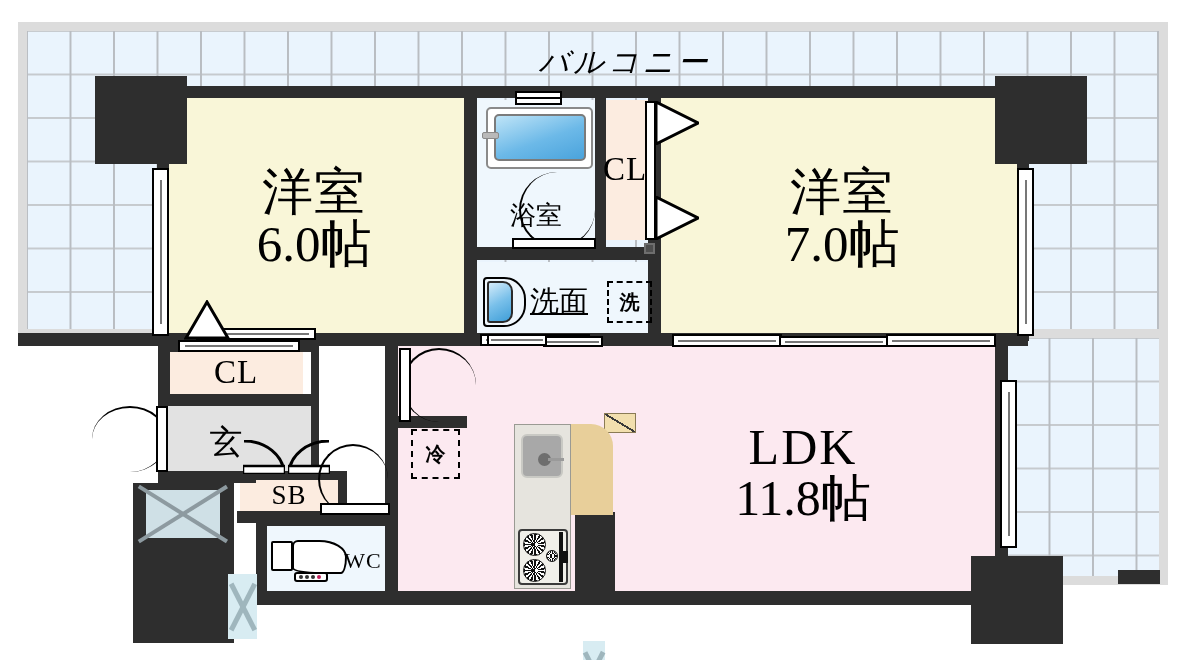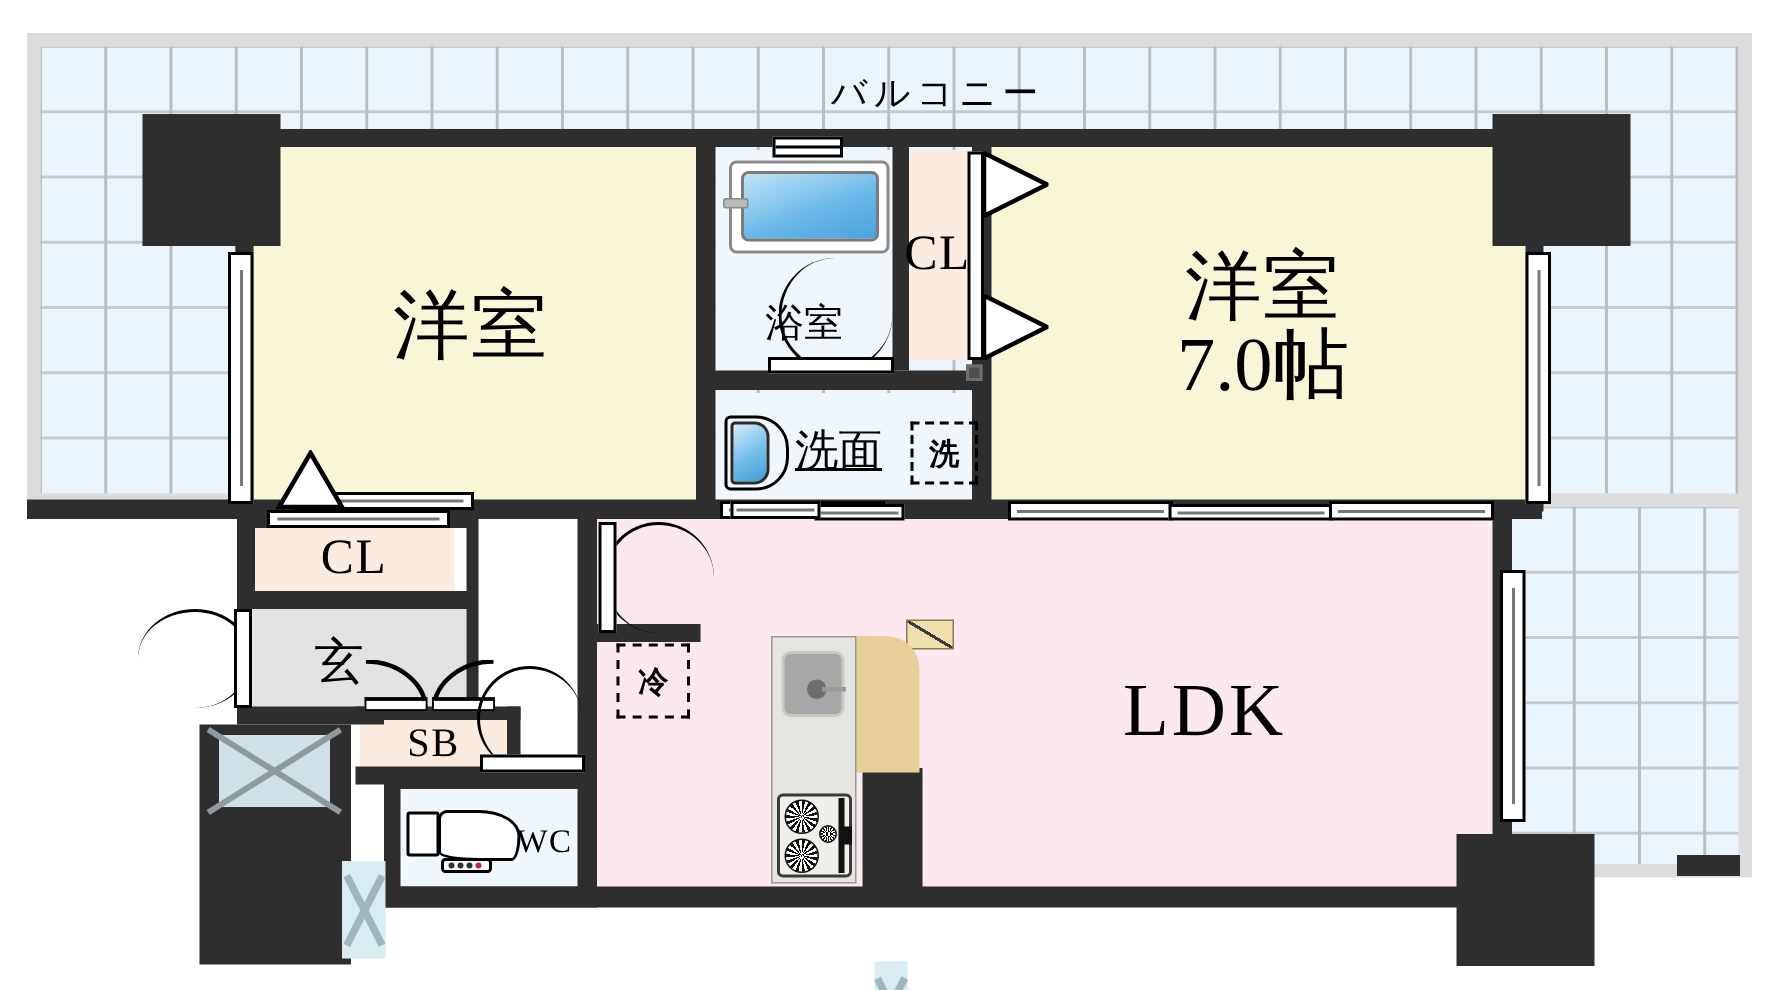--- a/index.html
+++ b/index.html
@@ -37,21 +37,21 @@
   .lbl-room-name{font-size:51px;letter-spacing:1px;}
   .lbl-room-size{font-size:51px;letter-spacing:0px;}
   .lbl-ldk-name{font-size:50px;letter-spacing:2px;}
   .lbl-ldk-size{font-size:50px;}
   .lbl-cl{font-size:33px;letter-spacing:1px;}
   .lbl-sb{font-size:27px;letter-spacing:1px;}
   .lbl-wc{font-size:22px;letter-spacing:1px;}
   .lbl-bath{font-size:26px;letter-spacing:0px;}
   .lbl-wash{font-size:29px;letter-spacing:0px;text-decoration:underline;}
   .lbl-genkan{font-size:33px;}
-  .lbl-balcony{font-size:24px;letter-spacing:4px;font-family:"DejaVu Serif",serif;}
+  .lbl-balcony{font-size:30px;letter-spacing:4px;font-family:"DejaVu Serif",serif;font-style:italic;}
   .lbl-box{font-size:20px;letter-spacing:0;font-weight:bold;font-family:"DejaVu Sans",sans-serif;}
 
   
   .sash-v{background:#fff;border:2px solid #000;}
   .sash-v:before{content:"";position:absolute;left:50%;top:6%;
      width:2px;height:88%;background:#777;transform:translateX(-50%);}
   .sash-h{background:#fff;border:2px solid #000;}
   .sash-h:before{content:"";position:absolute;top:50%;left:4%;
      height:2px;width:92%;background:#777;transform:translateY(-50%);}
 
@@ -252,29 +252,31 @@
   <div class="abs basin" style="left:487px;top:281px;width:26px;height:42px;"></div>
   <div class="abs lbl lbl-wash" style="left:524px;top:285px;width:70px;height:34px;">洗面</div>
   <div class="abs dashed lbl-box" style="left:607px;top:281px;width:45px;height:42px;">
     <span>洗</span>
   </div>
 
   <div class="abs sash-h" style="left:487px;top:334px;width:60px;height:12px;"></div>
 
   <div class="abs lbl" style="left:200px;top:150px;width:228px;height:136px;">
     <span class="lbl-room-name">洋室</span>
+    <span class="lbl-room-size">6.0帖</span>
   </div>
 
   <div class="abs lbl" style="left:728px;top:150px;width:228px;height:136px;">
     <span class="lbl-room-name">洋室</span>
     <span class="lbl-room-size">7.0帖</span>
   </div>
 
   <div class="abs lbl" style="left:672px;top:405px;width:262px;height:136px;">
     <span class="lbl-ldk-name">LDK</span>
+    <span class="lbl-ldk-size">11.8帖</span>
   </div>
 
   <svg class="abs" style="left:184px;top:300px;width:46px;height:40px;" viewBox="0 0 46 40">
     <polygon points="23,2 44,38 2,38" fill="#ffffff" stroke="#000" stroke-width="3"></polygon>
   </svg>
 
   <div class="abs lbl lbl-cl" style="left:186px;top:355px;width:100px;height:36px;">CL</div>
 
   <div class="abs lbl lbl-genkan" style="left:196px;top:423px;width:60px;height:40px;">玄</div>
 

